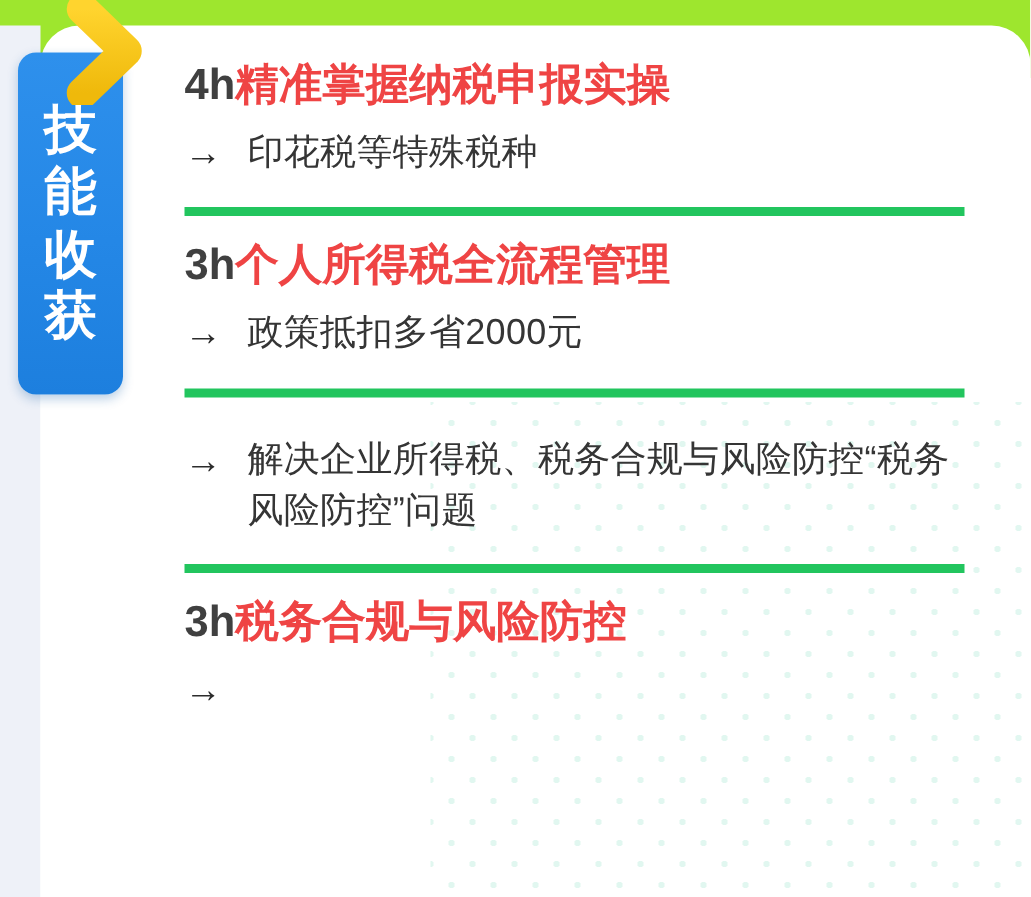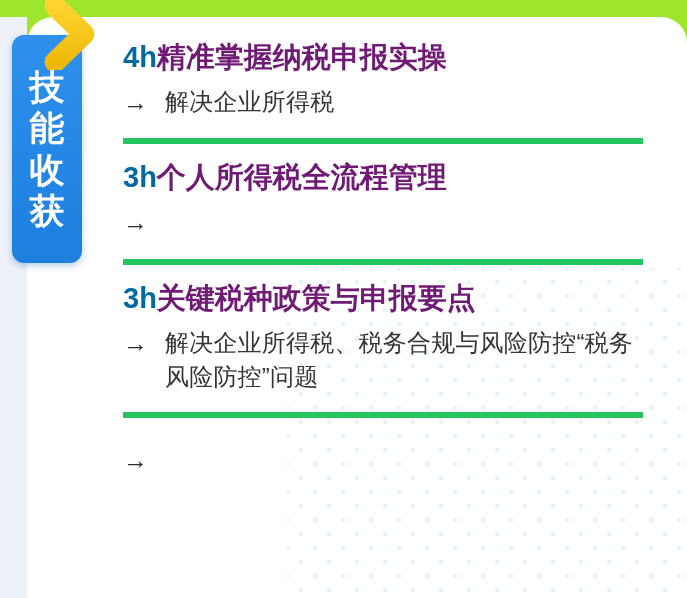--- a/index.html
+++ b/index.html
@@ -111,22 +111,22 @@
   .row { position: relative; padding: 0 0 0 0; }
   .row-inner { padding: 16px 0 18px 0; }
   .row + .row .row-inner { border-top: 6px solid #22c55e; }
   .headline {
     font-size: 29px;
     font-weight: 700;
     line-height: 1.24;
     white-space: nowrap;
     letter-spacing: 0;
   }
-  .hours { color: #0369a1; }
-  .title { color: #701a75; }
+  .hours { color: #404040; }
+  .title { color: #ef4444; }
   .sub {
     display: flex;
     align-items: flex-start;
     margin-top: 9px;
     color: #353535;
     font-size: 24px;
     line-height: 1.42;
     letter-spacing: .2px;
   }
   .sub .glyph {
@@ -173,46 +173,47 @@
     </g>
   </svg>
 
   <div class="list">
 
     <div class="row">
       <div class="row-inner">
         <div class="headline"><span class="hours">4h</span><span class="title">精准掌握纳税申报实操</span></div>
         <div class="sub">
           <span class="glyph">→</span>
-          <span class="txt">解决企业所得税</span>
+          <span class="txt">印花税等特殊税种</span>
         </div>
       </div>
     </div>
 
     <div class="row">
       <div class="row-inner">
         <div class="headline"><span class="hours">3h</span><span class="title">个人所得税全流程管理</span></div>
         <div class="sub">
           <span class="glyph">→</span>
-        </div>
-      </div>
-    </div>
-
-    <div class="row">
-      <div class="row-inner">
-        <div class="headline"><span class="hours">3h</span><span class="title">关键税种政策与申报要点</span></div>
+          <span class="txt">政策抵扣多省2000元</span>
+        </div>
+      </div>
+    </div>
+
+    <div class="row">
+      <div class="row-inner">
         <div class="sub">
           <span class="glyph">→</span>
           <span class="txt">解决企业所得税、税务合规与风险防控“税务风险防控”问题</span>
         </div>
       </div>
     </div>
 
     <div class="row">
       <div class="row-inner">
+        <div class="headline"><span class="hours">3h</span><span class="title">税务合规与风险防控</span></div>
         <div class="sub">
           <span class="glyph">→</span>
         </div>
       </div>
     </div>
 
   </div>
 </div>
 
 </body></html>

